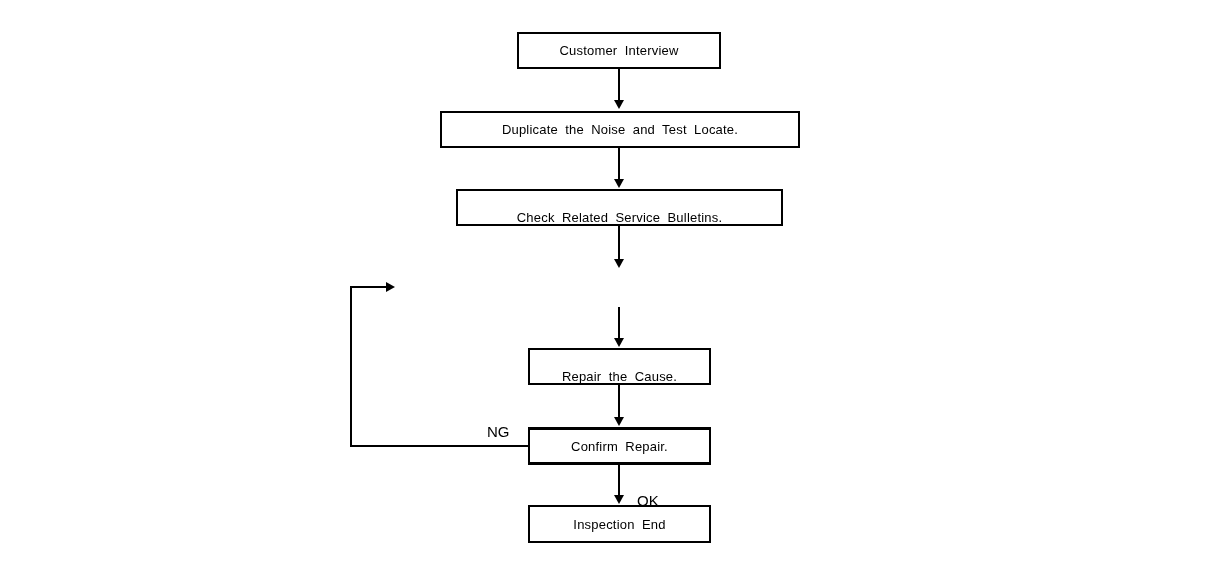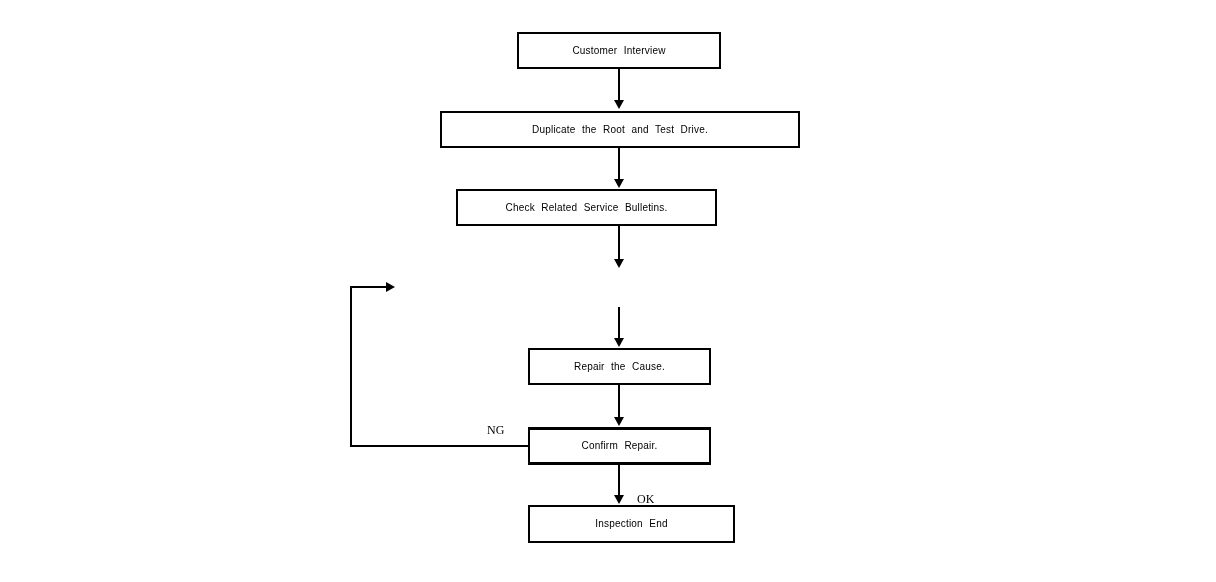--- a/index.html
+++ b/index.html
@@ -24,21 +24,21 @@
     box-sizing: border-box;
     background: #ffffff;
     border: 2px solid #000000;
     display: flex;
     align-items: center;
     justify-content: center;
     text-align: center;
   }
   .node .node-label {
     font-family: "Liberation Sans", sans-serif;
-    font-size: 10px;
+    font-size: 13px;
     font-weight: normal;
     line-height: 1;
     letter-spacing: 0.2px;
     word-spacing: 3.5px;
     color: #000000;
     white-space: nowrap;
   }
   .node.emphasis {
     border-top-width: 3px;
     border-bottom-width: 3px;
@@ -65,75 +65,75 @@
   .arrow-right {
     position: absolute;
     width: 0;
     height: 0;
     border-top: 5px solid transparent;
     border-bottom: 5px solid transparent;
     border-left: 9px solid #000000;
   }
   .edge-label {
     position: absolute;
-    font-family: Liberation Serif, serif;
-    font-size: 12px;
+    font-family: Liberation Sans, sans-serif;
+    font-size: 15px;
     line-height: 1;
     color: #000000;
     white-space: nowrap;
   }
 </style>
 </head>
 <body>
 
 <div id="canvas">
 
   <div class="node" style="left:517px; top:32px; width:204px; height:37px;">
     <span class="node-label">Customer Interview</span>
   </div>
 
   <div class="edge-v" style="left:618px; top:69px; height:33px;"></div>
   <div class="arrow-down" style="left:614px; top:100px;"></div>
 
   <div class="node" style="left:440px; top:111px; width:360px; height:37px;">
-    <span class="node-label">Duplicate the Root and Test Drive.</span>
+    <span class="node-label">Duplicate the Noise and Test Locate.</span>
   </div>
 
   <div class="edge-v" style="left:618px; top:148px; height:33px;"></div>
   <div class="arrow-down" style="left:614px; top:179px;"></div>
 
-  <div class="node" style="left:456px; top:189px; width:261px; height:37px;">
+  <div class="node" style="left:456px; top:189px; width:327px; height:37px;align-items:flex-end;">
     <span class="node-label">Check Related Service Bulletins.</span>
   </div>
 
   <div class="edge-v" style="left:618px; top:226px; height:35px;"></div>
   <div class="arrow-down" style="left:614px; top:259px;"></div>
 
 
   <div class="edge-v" style="left:618px; top:307px; height:32px;"></div>
   <div class="arrow-down" style="left:614px; top:338px;"></div>
 
-  <div class="node" style="left:528px; top:348px; width:183px; height:37px;">
+  <div class="node" style="left:528px; top:348px; width:183px; height:37px;align-items:flex-end;">
     <span class="node-label">Repair the Cause.</span>
   </div>
 
   <div class="edge-v" style="left:618px; top:385px; height:33px;"></div>
   <div class="arrow-down" style="left:614px; top:417px;"></div>
 
   <div class="node emphasis" style="left:528px; top:427px; width:183px; height:38px;">
     <span class="node-label">Confirm Repair.</span>
   </div>
 
   <div class="edge-h" style="left:350px; top:445px; width:178px;"></div>
   <div class="edge-v" style="left:350px; top:286px; height:161px;"></div>
   <div class="edge-h" style="left:350px; top:286px; width:38px;"></div>
   <div class="arrow-right" style="left:386px; top:282px;"></div>
   <div class="edge-label" style="left:487px; top:424px;">NG</div>
 
   <div class="edge-v" style="left:618px; top:465px; height:32px;"></div>
   <div class="arrow-down" style="left:614px; top:495px;"></div>
   <div class="edge-label" style="left:637px; top:477px;margin-top:16px;">OK</div>
 
-  <div class="node" style="left:528px; top:505px; width:207px; height:38px;">
+  <div class="node" style="left:528px; top:505px; width:183px; height:38px;">
     <span class="node-label">Inspection End</span>
   </div>
 
 </div>
 
 </body></html>

